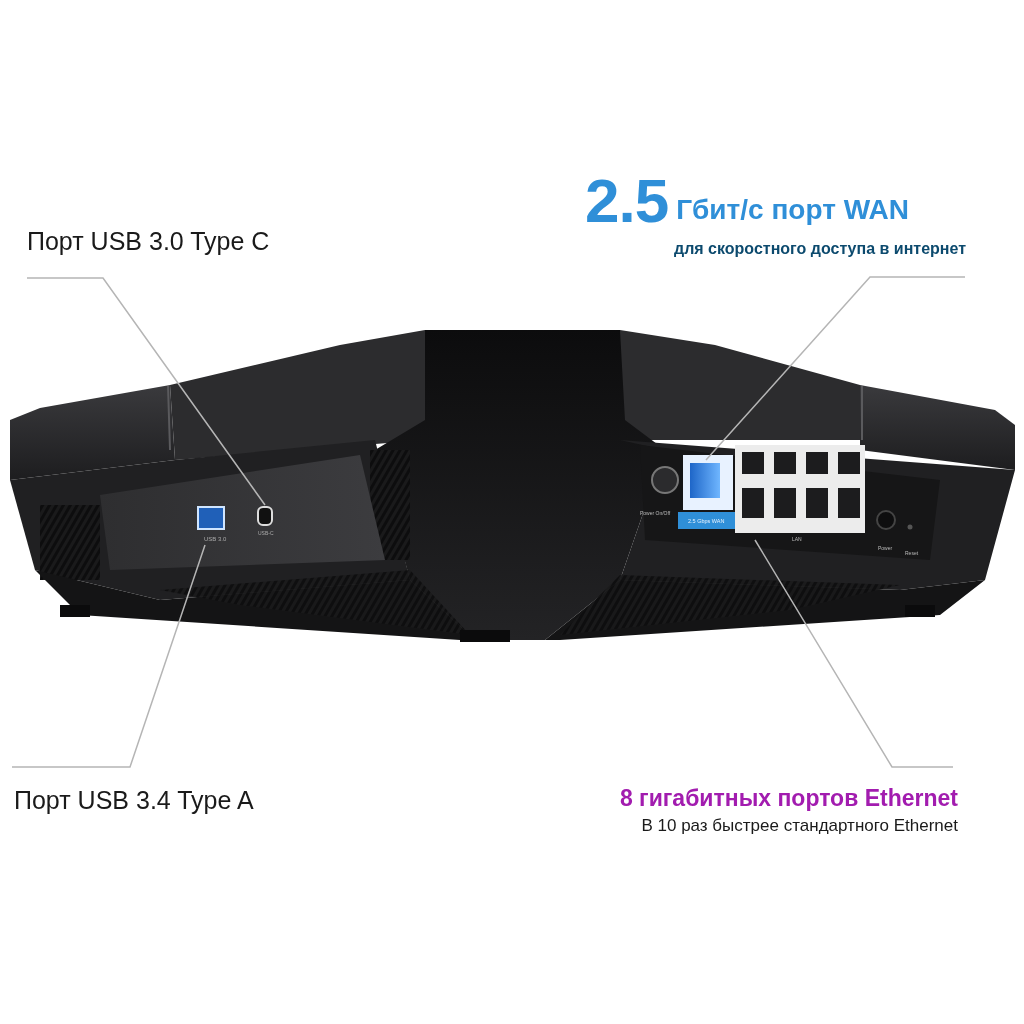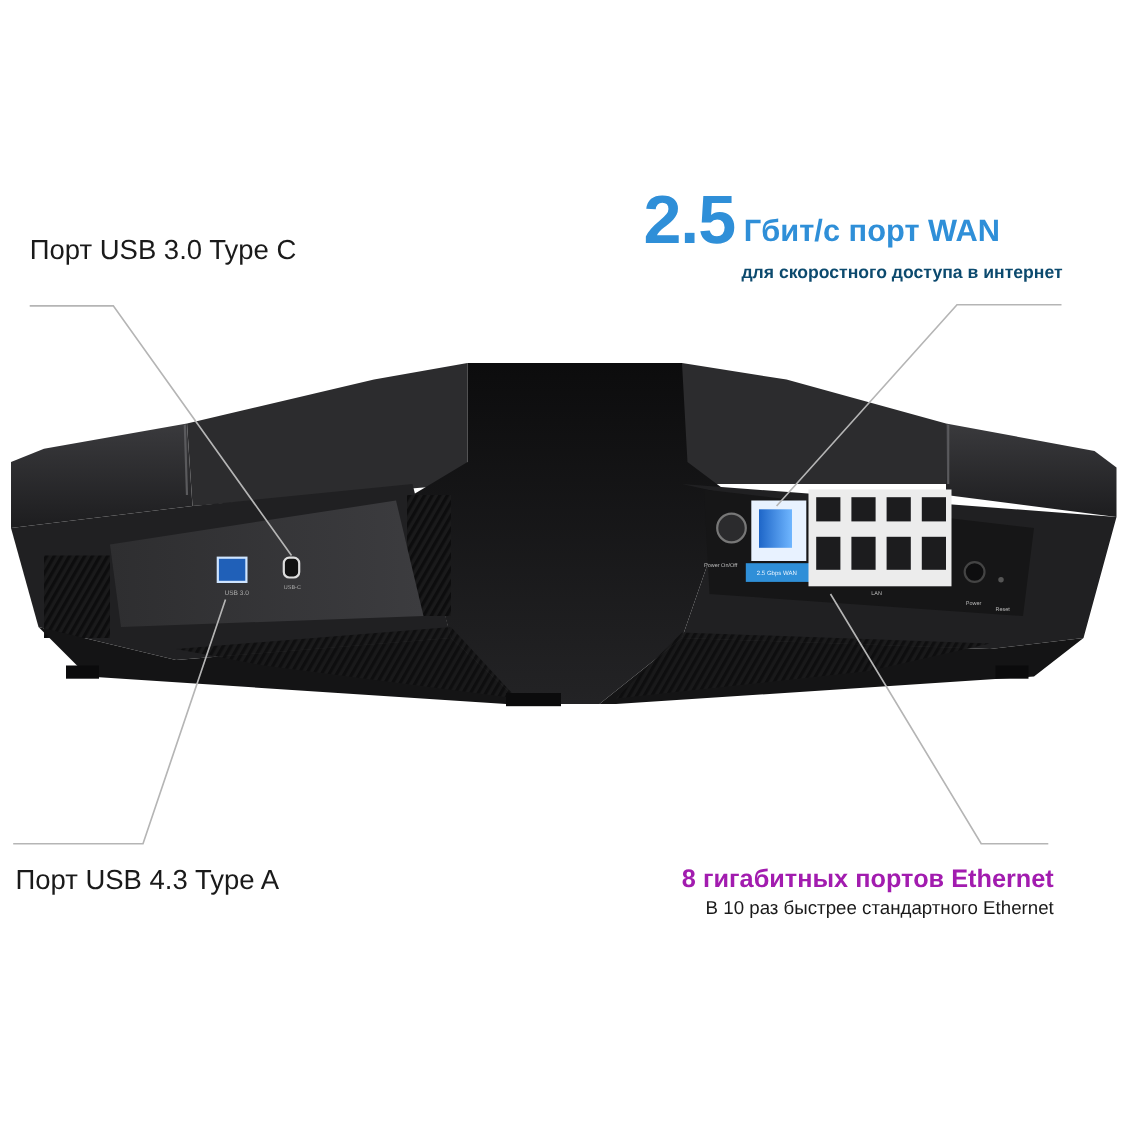--- a/index.html
+++ b/index.html
@@ -106,24 +106,24 @@
   </g>
 
   <g stroke="#b5b5b5" stroke-width="1.5" fill="none">
     <polyline points="27,278 103,278 265,505"></polyline>
     <polyline points="965,277 870,277 706,460"></polyline>
     <polyline points="205,545 130,767 12,767"></polyline>
     <polyline points="755,540 892,767 953,767"></polyline>
   </g>
 </svg>
 
-<div class="abs label" style="left:27px; top:213px;">Порт USB 3.0 Type C</div>
+<div class="abs label" style="left:27px; top:227px;">Порт USB 3.0 Type C</div>
 
 <div class="abs" style="left:585px; top:170px; display:flex; align-items:flex-end; gap:8px;">
   <span class="wan-big">2.5</span>
   <span class="wan-title" style="margin-bottom:6px;">Гбит/с порт WAN</span>
 </div>
 <div class="abs wan-sub" style="right:58px; top:240px;">для скоростного доступа в интернет</div>
 
-<div class="abs label" style="left:14px; top:786px;">Порт USB 4.3 Type A</div>
+<div class="abs label" style="left:14px; top:786px;">Порт USB 3.4 Type A</div>
 
 <div class="abs eth-title" style="right:66px; top:785px;">8 гигабитных портов Ethernet</div>
 <div class="abs eth-sub" style="right:66px; top:816px;">В 10 раз быстрее стандартного Ethernet</div>
 
 </body></html>

